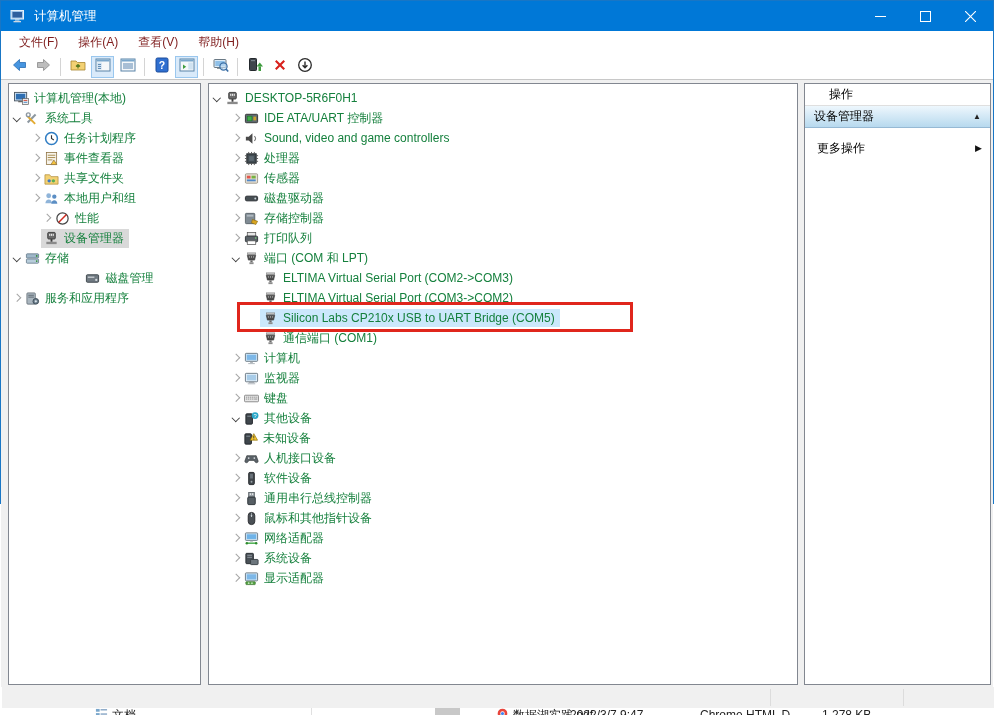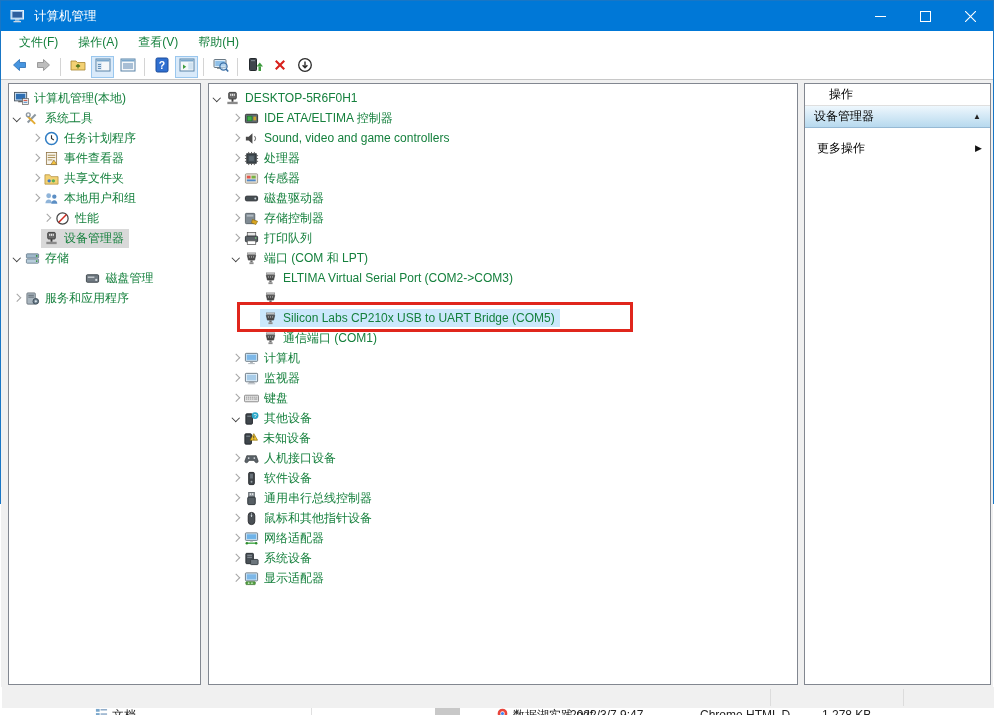--- a/index.html
+++ b/index.html
@@ -7,21 +7,21 @@
     font-family:"Liberation Sans","DejaVu Sans",sans-serif; }
   #cm-window { position:absolute; left:0; top:0; width:994px; height:504px;
     border:1px solid #1976c5; background:#fff; }
   
   #titlebar { height:30px; background:#0078d7; display:flex; align-items:center; color:#fff; }
   #title-icon { margin-left:9px; width:16px; height:16px; }
   #title-text { margin-left:8px; font-size:12.5px; }
   #win-controls { margin-left:auto; display:flex; height:100%; }
   .win-btn { width:45px; height:100%; display:flex; align-items:center; justify-content:center; }
   
-  #menubar { height:23px; background:#fff; display:flex; align-items:center; font-size:12px; color:#15803d; padding-left:8px; }
+  #menubar { height:23px; background:#fff; display:flex; align-items:center; font-size:12px; color:#7f1d1d; padding-left:8px; }
   .menu-item { padding:2px 10px; }
   
   #toolbar { height:26px; background:#fff; border-bottom:1px solid #c8c8c8; display:flex; align-items:center; padding-left:5px; }
   .tb-btn { width:23px; height:22px; display:flex; align-items:center; justify-content:center; border:1px solid transparent; margin:0 1px; }
   .tb-btn.active { background:#d9eafa; border-color:#9ac7ee; }
   .tb-sep { width:1px; height:18px; background:#d4d4d4; margin:0 4px; }
   
   #main { position:absolute; left:0; top:79px; width:100%; height:607px; background:#f0f0f0; }
   .pane { position:absolute; top:3px; height:602px; background:#fff; border:1px solid #828790; overflow:hidden; }
   #left-pane { left:7px; width:193px; }
@@ -375,21 +375,21 @@
               <i></i>
             </span>
             <span class="sel">
               <span class="ticon">
                 <svg width="15" height="15" viewBox="0 0 16 16">
                   <rect x="1.5" y="3.5" width="13" height="9" rx="1" fill="#5f6a72" stroke="#333"></rect>
                   <rect x="3.5" y="5.5" width="5" height="5" fill="#3fae49" stroke="#1f7a28" stroke-width="0.7"></rect>
                   <rect x="10" y="6" width="3" height="4" fill="#c9a22e"></rect>
                 </svg>
               </span>
-              <span class="tlabel">IDE ATA/ELTIMA 控制器</span>
+              <span class="tlabel">IDE ATA/UART 控制器</span>
             </span>
           </div>
           <div class="trow" style="padding-left: 21px;">
             <span class="chev ">
               <i></i>
             </span>
             <span class="sel">
               <span class="ticon">
                 <svg width="15" height="15" viewBox="0 0 16 16">
                   <path d="M2 6h3l4-3.5v11L5 10H2z" fill="#4a4a4a"></path>
@@ -518,20 +518,21 @@
                 <svg width="15" height="15" viewBox="0 0 16 16">
                   <rect x="3.5" y="2" width="9" height="1.8" fill="#c9c9c9" stroke="#7e7e7e" stroke-width="0.6"></rect>
                   <path d="M3.5 4.5h9l-1.2 5.2H4.7z" fill="#4e4e4e" stroke="#2c2c2c" stroke-width="0.6"></path>
                   <rect x="5.2" y="5.8" width="1" height="1.1" fill="#d9d9d9"></rect>
                   <rect x="7.5" y="5.8" width="1" height="1.1" fill="#d9d9d9"></rect>
                   <rect x="9.8" y="5.8" width="1" height="1.1" fill="#d9d9d9"></rect>
                   <rect x="6.8" y="10" width="2.4" height="2" fill="#6c6c6c"></rect>
                   <rect x="5.8" y="12" width="4.4" height="2" fill="#8b8b8b"></rect>
                 </svg>
               </span>
+              <span class="tlabel">ELTIMA Virtual Serial Port (COM3-&gt;COM2)</span>
             </span>
           </div>
           <div class="trow selected-blue" style="padding-left: 40px;">
             <span class="chev"></span>
             <span class="sel">
               <span class="ticon">
                 <svg width="15" height="15" viewBox="0 0 16 16">
                   <rect x="3.5" y="2" width="9" height="1.8" fill="#c9c9c9" stroke="#7e7e7e" stroke-width="0.6"></rect>
                   <path d="M3.5 4.5h9l-1.2 5.2H4.7z" fill="#4e4e4e" stroke="#2c2c2c" stroke-width="0.6"></path>
                   <rect x="5.2" y="5.8" width="1" height="1.1" fill="#d9d9d9"></rect>

